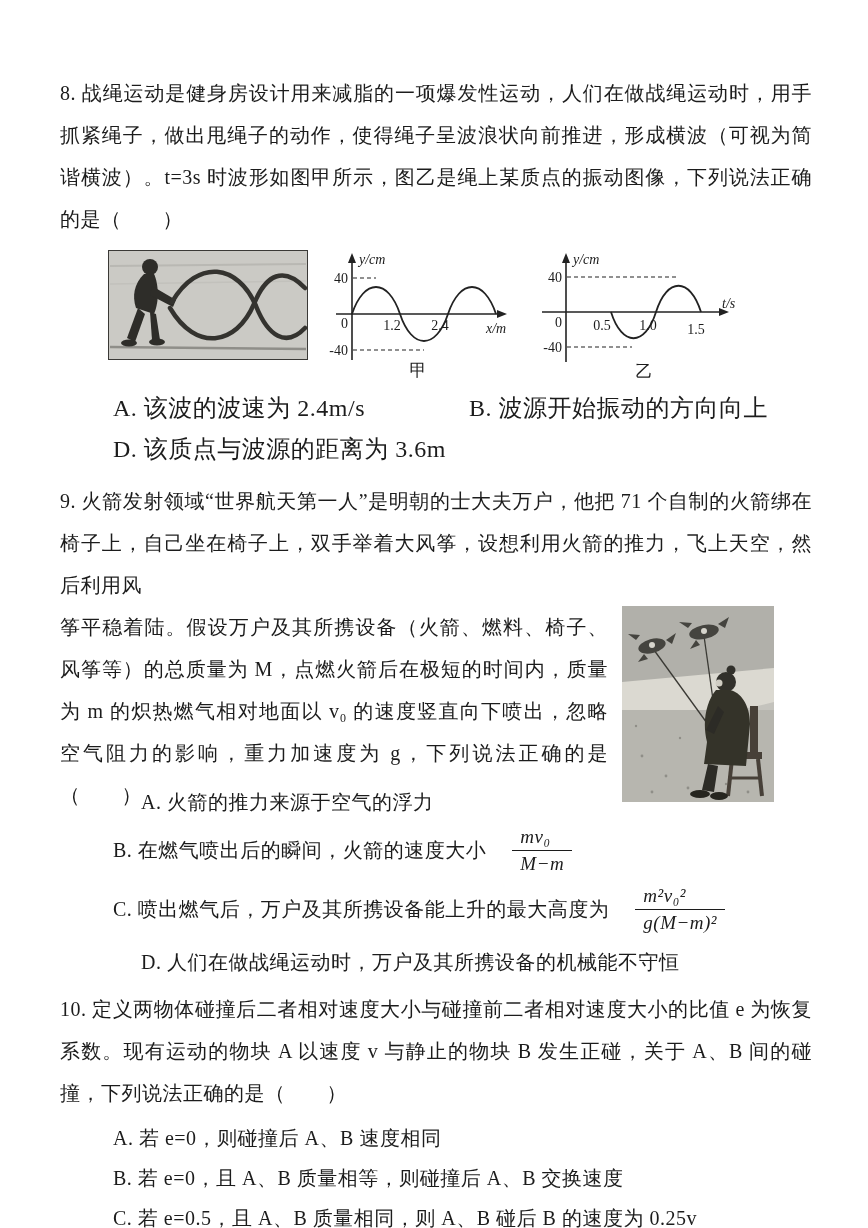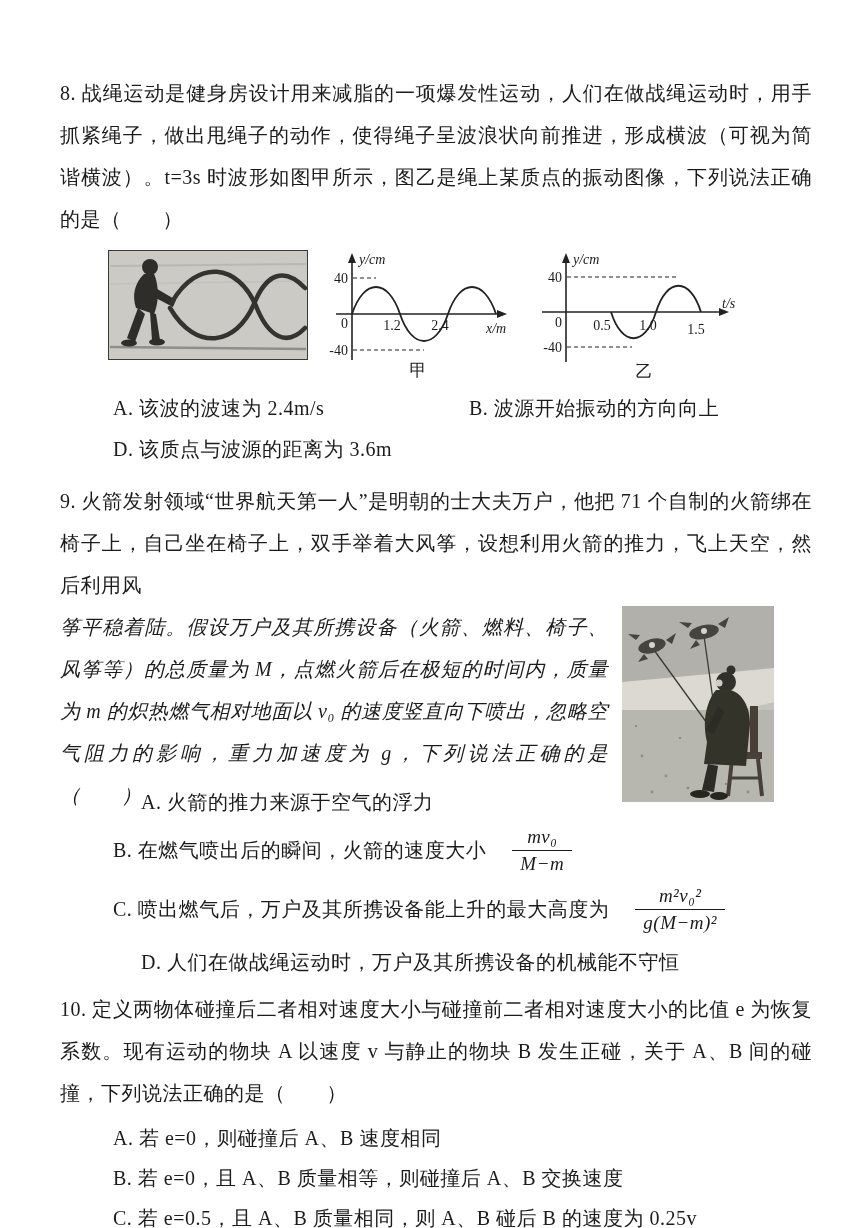--- a/index.html
+++ b/index.html
@@ -12,35 +12,35 @@
   .page { position:relative; width:868px; height:1228px; padding:72px 56px 0 60px; }
   .para {
     font-size:20px; line-height:42px; text-align:justify;
     text-justify:inter-ideograph; letter-spacing:0.5px;
   }
   
   .figrow { display:flex; align-items:flex-start; gap:14px; margin:10px 0 0 48px; height:132px; }
   .opts2col {
     display:grid; grid-template-columns:356px auto;
     padding-left:53px; margin-top:6px;
-    font-size:20px; line-height:41px; letter-spacing:0.5px;
+    font-size:24px; line-height:41px; letter-spacing:0.5px;
   }
   
   .q9 { margin-top:10px; }
   .q9row { display:flex; align-items:flex-start; }
-  .q9row .para { width:548px;font-style:italic; }
+  .q9row .para { width:548px; }
   .q9img { margin-left:14px; flex:0 0 auto; }
   .opts1col { padding-left:53px; font-size:20px; letter-spacing:0.5px; }
   .q9opts { margin-top:-34px; }
   .optline { line-height:42px;margin-left:28px; }
   .q9opts .optline.plain-a { line-height:40px; }
   .q9opts .optline.plain-d { line-height:44px; }
   .fracline { display:flex; align-items:center; min-height:56px;gap:18px; }
   .frac {
-    display:inline-block; vertical-align:middle; text-align:center;
+    display:inline-block; vertical-align:middle; text-align:left;
     font-style:italic; margin:0 2px 0 8px; font-size:19px; line-height:1.25;
   }
   .frac .num { display:block; padding:0 8px 1px 8px; border-bottom:1.6px solid #1c1c1c; }
   .frac .den { display:block; padding:1px 8px 0 8px; }
   
   .q10 { margin-top:4px; }
   .q10opts { margin-top:4px; line-height:40px; }
   svg { display:block; }
   svg text { font-family:"Liberation Serif","DejaVu Serif",serif; fill:#1c1c1c; }
   .axlab { font-style:italic; font-size:14px; }

